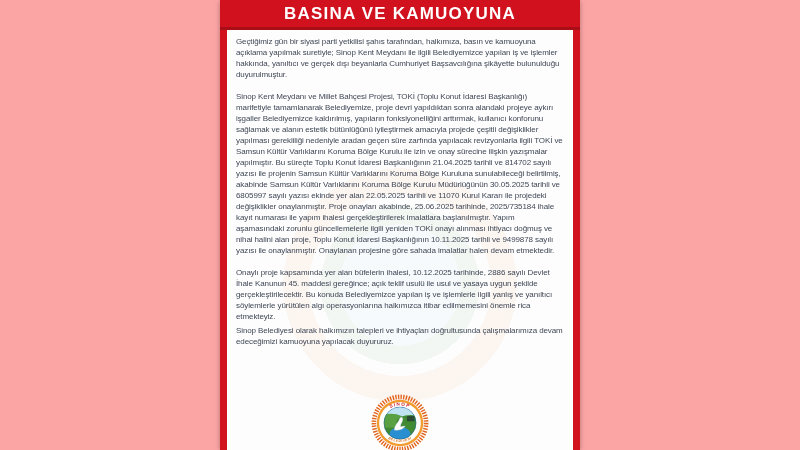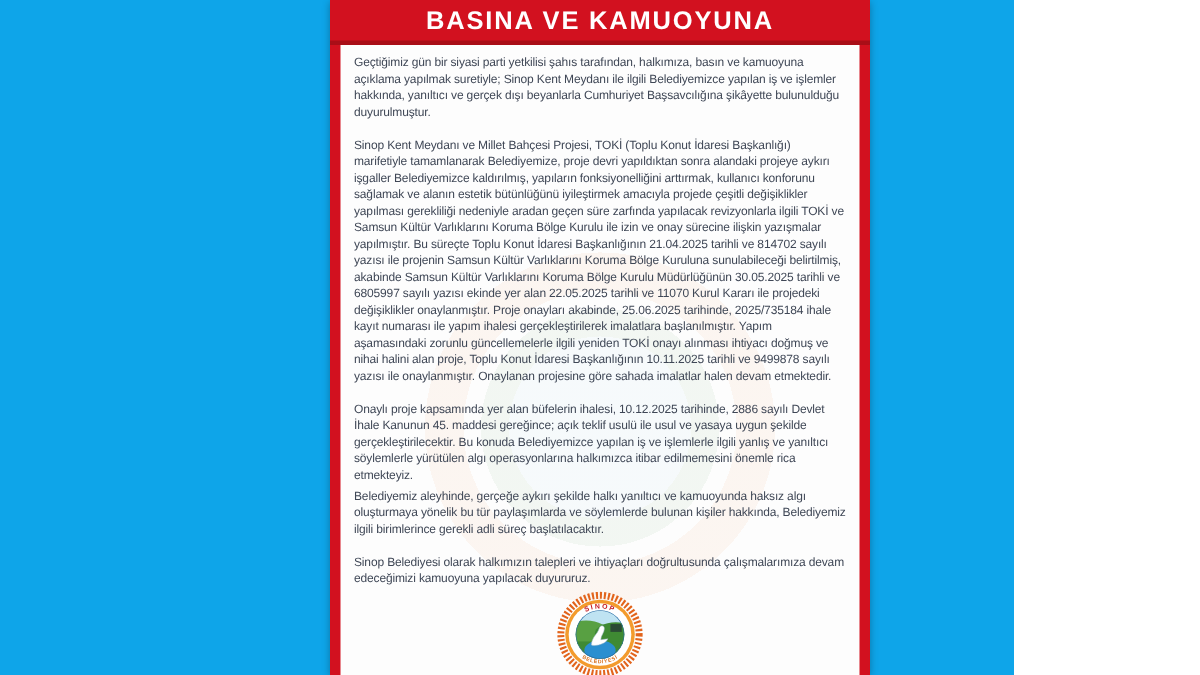--- a/index.html
+++ b/index.html
@@ -4,22 +4,22 @@
 <style>
   html, body {
     margin: 0; padding: 0;
     width: 800px; height: 450px;
     background: #ffffff;
     overflow: hidden;
     font-family: "Liberation Sans", sans-serif;
   }
   .canvas {
     position: relative;
-    width: 676px; height: 450px;
-    background: #0ea5e9;
+    width: 800px; height: 450px;
+    background: #fca5a5;
     overflow: hidden;
   }
   .document {
     position: absolute;
     left: 220px; top: 0;
     width: 360px; height: 450px;
     background: #d2111f;
     box-shadow: 0 1px 5px rgba(0,0,0,0.30);
   }
   .title-band {
@@ -84,21 +84,20 @@
     <div class="title-band">
       <span class="title-text">BASINA VE KAMUOYUNA</span>
     </div>
 
     <div class="panel">
       <div class="watermark"></div>
 
       <p class="para">Geçtiğimiz gün bir siyasi parti yetkilisi şahıs tarafından, halkımıza, basın ve kamuoyuna açıklama yapılmak suretiyle; Sinop Kent Meydanı ile ilgili Belediyemizce yapılan iş ve işlemler hakkında, yanıltıcı ve gerçek dışı beyanlarla Cumhuriyet Başsavcılığına şikâyette bulunulduğu duyurulmuştur.</p>
       <p class="para">Sinop Kent Meydanı ve Millet Bahçesi Projesi, TOKİ (Toplu Konut İdaresi Başkanlığı) marifetiyle tamamlanarak Belediyemize, proje devri yapıldıktan sonra alandaki projeye aykırı işgaller Belediyemizce kaldırılmış, yapıların fonksiyonelliğini arttırmak, kullanıcı konforunu sağlamak ve alanın estetik bütünlüğünü iyileştirmek amacıyla projede çeşitli değişiklikler yapılması gerekliliği nedeniyle aradan geçen süre zarfında yapılacak revizyonlarla ilgili TOKİ ve Samsun Kültür Varlıklarını Koruma Bölge Kurulu ile izin ve onay sürecine ilişkin yazışmalar yapılmıştır. Bu süreçte Toplu Konut İdaresi Başkanlığının 21.04.2025 tarihli ve 814702 sayılı yazısı ile projenin Samsun Kültür Varlıklarını Koruma Bölge Kuruluna sunulabileceği belirtilmiş, akabinde Samsun Kültür Varlıklarını Koruma Bölge Kurulu Müdürlüğünün 30.05.2025 tarihli ve 6805997 sayılı yazısı ekinde yer alan 22.05.2025 tarihli ve 11070 Kurul Kararı ile projedeki değişiklikler onaylanmıştır. Proje onayları akabinde, 25.06.2025 tarihinde, 2025/735184 ihale kayıt numarası ile yapım ihalesi gerçekleştirilerek imalatlara başlanılmıştır. Yapım aşamasındaki zorunlu güncellemelerle ilgili yeniden TOKİ onayı alınması ihtiyacı doğmuş ve nihai halini alan proje, Toplu Konut İdaresi Başkanlığının 10.11.2025 tarihli ve 9499878 sayılı yazısı ile onaylanmıştır. Onaylanan projesine göre sahada imalatlar halen devam etmektedir.</p>
       <p class="para tight">Onaylı proje kapsamında yer alan büfelerin ihalesi, 10.12.2025 tarihinde, 2886 sayılı Devlet İhale Kanunun 45. maddesi gereğince; açık teklif usulü ile usul ve yasaya uygun şekilde gerçekleştirilecektir. Bu konuda Belediyemizce yapılan iş ve işlemlerle ilgili yanlış ve yanıltıcı söylemlerle yürütülen algı operasyonlarına halkımızca itibar edilmemesini önemle rica etmekteyiz.</p>
-      <p class="para">Belediyemiz aleyhinde, gerçeğe aykırı şekilde halkı yanıltıcı ve kamuoyunda haksız algı oluşturmaya yönelik bu tür paylaşımlarda ve söylemlerde bulunan kişiler hakkında, Belediyemiz ilgili birimlerince gerekli adli süreç başlatılacaktır.</p>
       <p class="para">Sinop Belediyesi olarak halkımızın talepleri ve ihtiyaçları doğrultusunda çalışmalarımıza devam edeceğimizi kamuoyuna yapılacak duyururuz.</p>
 
       <div class="logo-wrap">
         <svg width="58" height="58" viewBox="0 0 100 100">
           <defs>
             <clipPath id="innerClip">
                 <circle cx="50" cy="50" r="28"></circle>
               </clipPath>
             <path id="arcTop" d="M 16 54 A 34 34 0 0 1 84 54" fill="none"></path>
             <path id="arcBottom" d="M 11 44 A 39 39 0 0 0 89 44" fill="none"></path>

